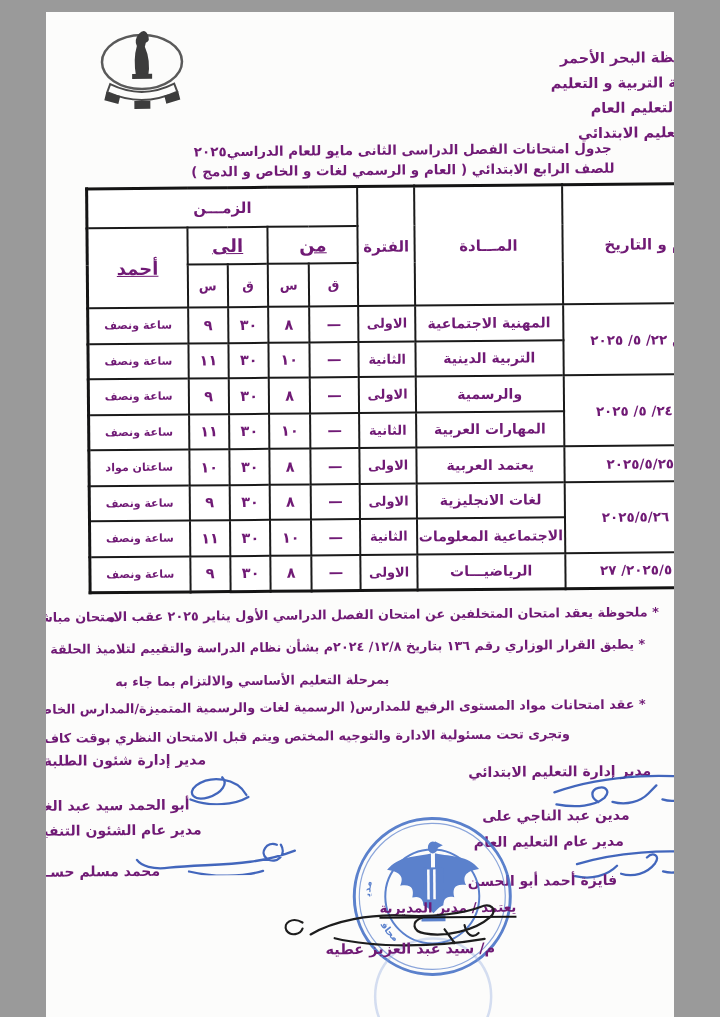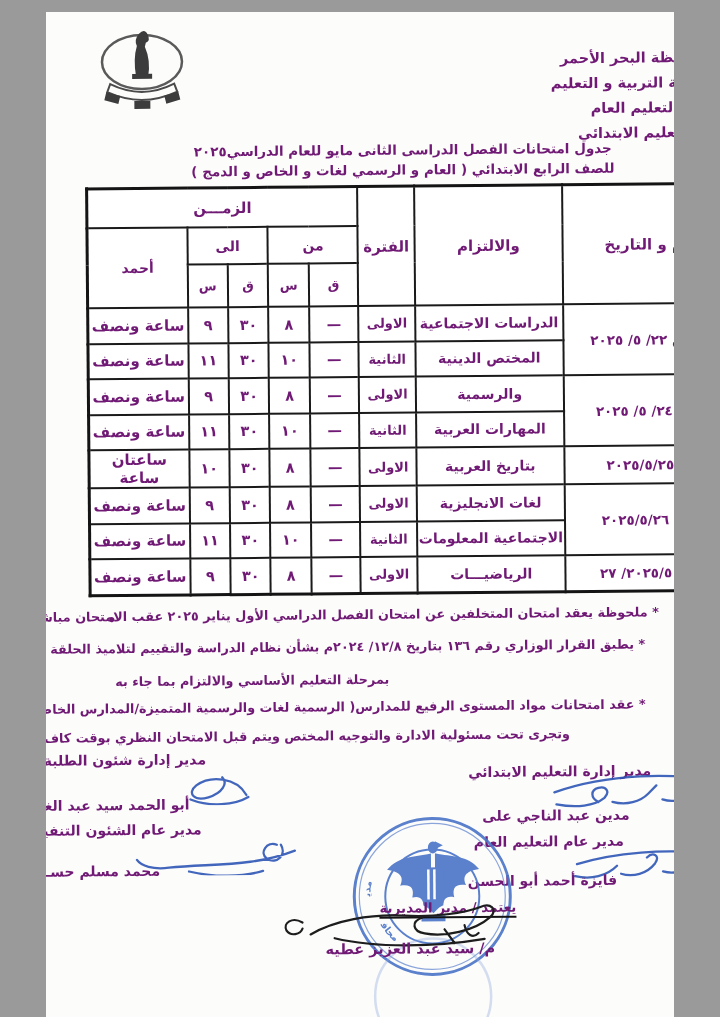--- a/index.html
+++ b/index.html
@@ -16,28 +16,28 @@
   .titleblock{top:128px;left:60px;width:600px;text-align:center;
        font-weight:bold;font-size:13.5px;line-height:20px;}
   
   table.sched{position:absolute;top:173px;left:42px;width:668px;
        border-collapse:collapse;table-layout:fixed;direction:rtl;
        font-weight:bold;background:#fff;}
   table.sched{border:3px solid #141414;}
   .sched th,.sched td{border:2.5px solid #1a1a1a;padding:0;text-align:center;
        vertical-align:middle;font-weight:bold;overflow:hidden;}
   tr.h1 th{height:37px;font-size:15px;}
-  tr.h2 th{height:35px;font-size:14px;}
+  tr.h2 th{height:35px;font-size:18px;text-decoration:underline;}
   tr.h3 th{height:41px;font-size:13px;}
   tr.dr td{height:33.5px;}
   .c-day{font-size:13.5px;}
   .c-subj{font-size:14px;}
   .c-per{font-size:13px;border-radius:14px;}
   .c-num{font-size:14.5px;}
-  .c-dur{font-size:15px;}
+  .c-dur{font-size:11px;}
   
   .note{font-weight:bold;font-size:12.8px;white-space:nowrap;}
   .n1{top:595px;right:16px;}
   .n2{top:627px;right:30px;}
   .n3{top:660px;right:286px;}
   .n4{top:687px;right:30px;}
   .n5{top:716px;right:106px;}
   .bullet{top:597px;left:60px;font-size:15px;font-weight:bold;}
   
   .sigtitle,.signame{font-weight:bold;font-size:14px;white-space:nowrap;}
@@ -92,48 +92,48 @@
           <col style="width:56px">
       <col style="width:49px">
           <col style="width:40px">
           <col style="width:40px">
       <col style="width:40px">
           <col style="width:99px">
     </colgroup>
     <tbody>
           <tr class="h1">
       <th rowspan="3" class="c-day">اليوم و التاريخ</th>
-      <th rowspan="3">والالتزام</th>
+      <th rowspan="3">المـــادة</th>
       <th rowspan="3" class="c-per">الفترة</th>
       <th colspan="5">الزمـــن</th>
     </tr>
     <tr class="h2">
       <th colspan="2">من</th>
       <th colspan="2">الى</th>
       <th rowspan="2">أحمد</th>
     </tr>
     <tr class="h3">
       <th>ق</th>
       <th>س</th>
       <th>ق</th>
       <th>س</th>
     </tr>
 
     <tr class="dr">
       <td rowspan="2" class="c-day">الخميس ٢٢/ ٥/ ٢٠٢٥</td>
-      <td class="c-subj">الدراسات الاجتماعية</td>
-      <td class="c-per">الاولى</td>
-      <td class="c-num">—</td>
-      <td class="c-num">٨</td>
-      <td class="c-num">٣٠</td>
-      <td class="c-num">٩</td>
-      <td class="c-dur">ساعة ونصف</td>
-    </tr>
-    <tr class="dr">
-      <td class="c-subj">المختص الدينية</td>
+      <td class="c-subj">المهنية الاجتماعية</td>
+      <td class="c-per">الاولى</td>
+      <td class="c-num">—</td>
+      <td class="c-num">٨</td>
+      <td class="c-num">٣٠</td>
+      <td class="c-num">٩</td>
+      <td class="c-dur">ساعة ونصف</td>
+    </tr>
+    <tr class="dr">
+      <td class="c-subj">التربية الدينية</td>
       <td class="c-per">الثانية</td>
       <td class="c-num">—</td>
       <td class="c-num">١٠</td>
       <td class="c-num">٣٠</td>
       <td class="c-num">١١</td>
       <td class="c-dur">ساعة ونصف</td>
     </tr>
 
     <tr class="dr">
       <td rowspan="2" class="c-day">السبت ٢٤/ ٥/ ٢٠٢٥</td>
@@ -150,27 +150,27 @@
       <td class="c-per">الثانية</td>
       <td class="c-num">—</td>
       <td class="c-num">١٠</td>
       <td class="c-num">٣٠</td>
       <td class="c-num">١١</td>
       <td class="c-dur">ساعة ونصف</td>
     </tr>
 
     <tr class="dr">
       <td class="c-day">الاحد ٢٠٢٥/٥/٢٥</td>
-      <td class="c-subj">بتاريخ العربية</td>
-      <td class="c-per">الاولى</td>
-      <td class="c-num">—</td>
-      <td class="c-num">٨</td>
-      <td class="c-num">٣٠</td>
-      <td class="c-num">١٠</td>
-      <td class="c-dur">ساعتان ساعة</td>
+      <td class="c-subj">يعتمد العربية</td>
+      <td class="c-per">الاولى</td>
+      <td class="c-num">—</td>
+      <td class="c-num">٨</td>
+      <td class="c-num">٣٠</td>
+      <td class="c-num">١٠</td>
+      <td class="c-dur">ساعتان مواد</td>
     </tr>
 
     <tr class="dr">
       <td rowspan="2" class="c-day">الاثنين ٢٠٢٥/٥/٢٦</td>
       <td class="c-subj">لغات الانجليزية</td>
       <td class="c-per">الاولى</td>
       <td class="c-num">—</td>
       <td class="c-num">٨</td>
       <td class="c-num">٣٠</td>
       <td class="c-num">٩</td>

